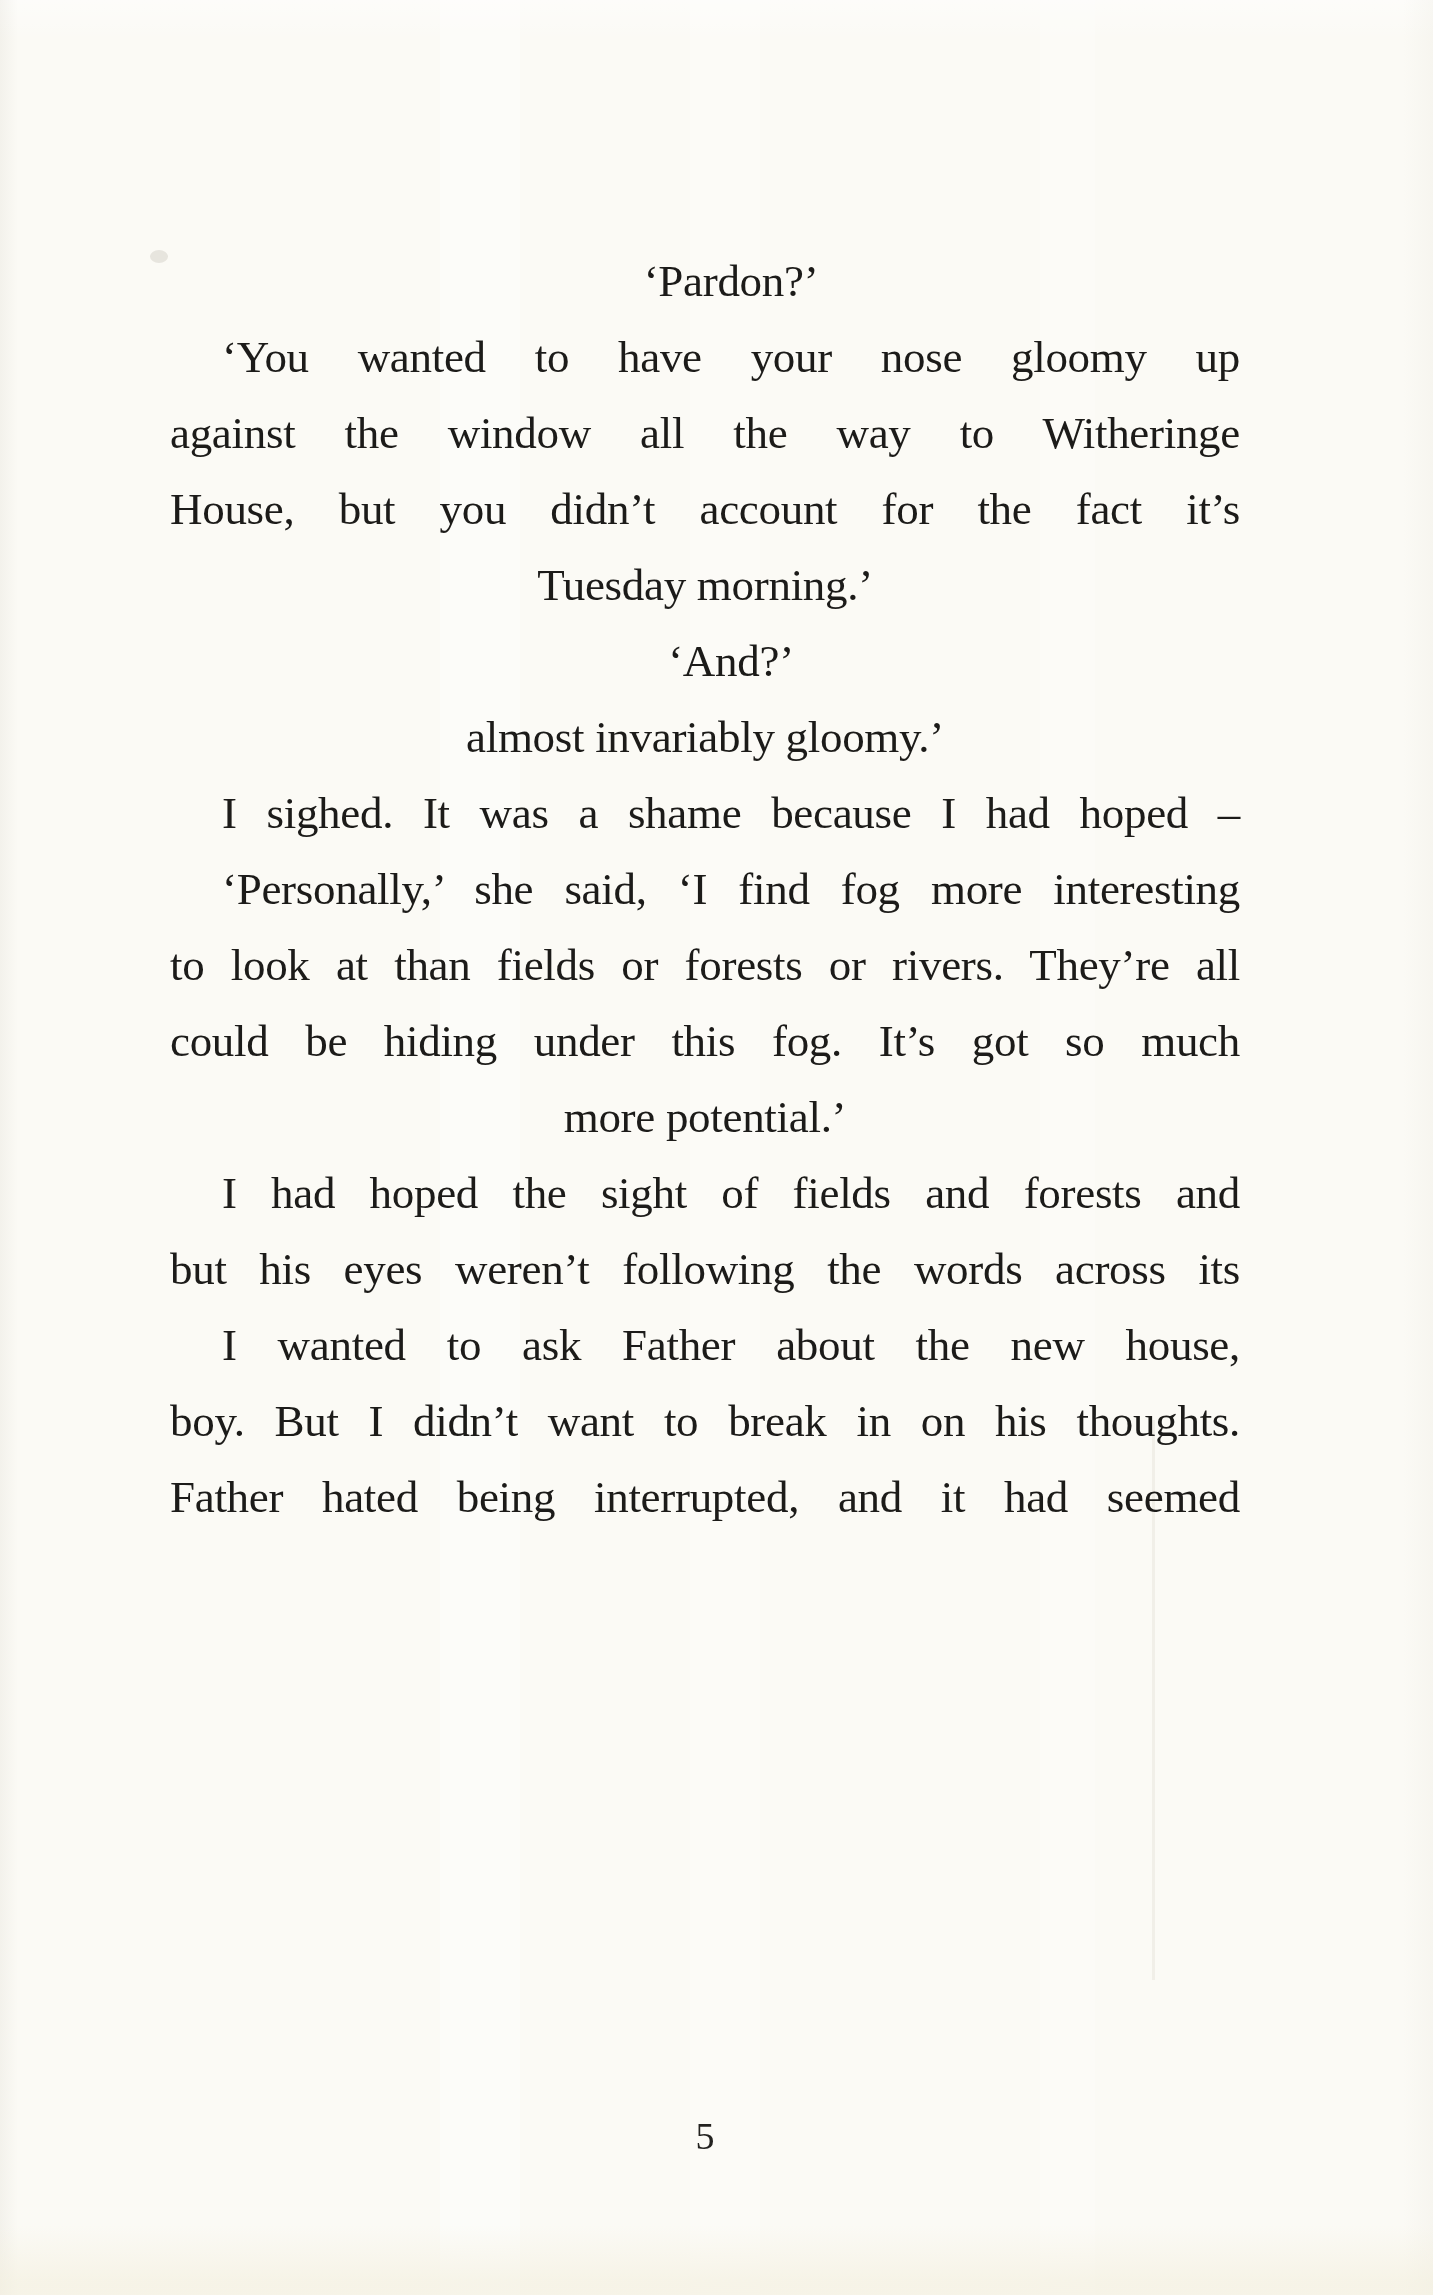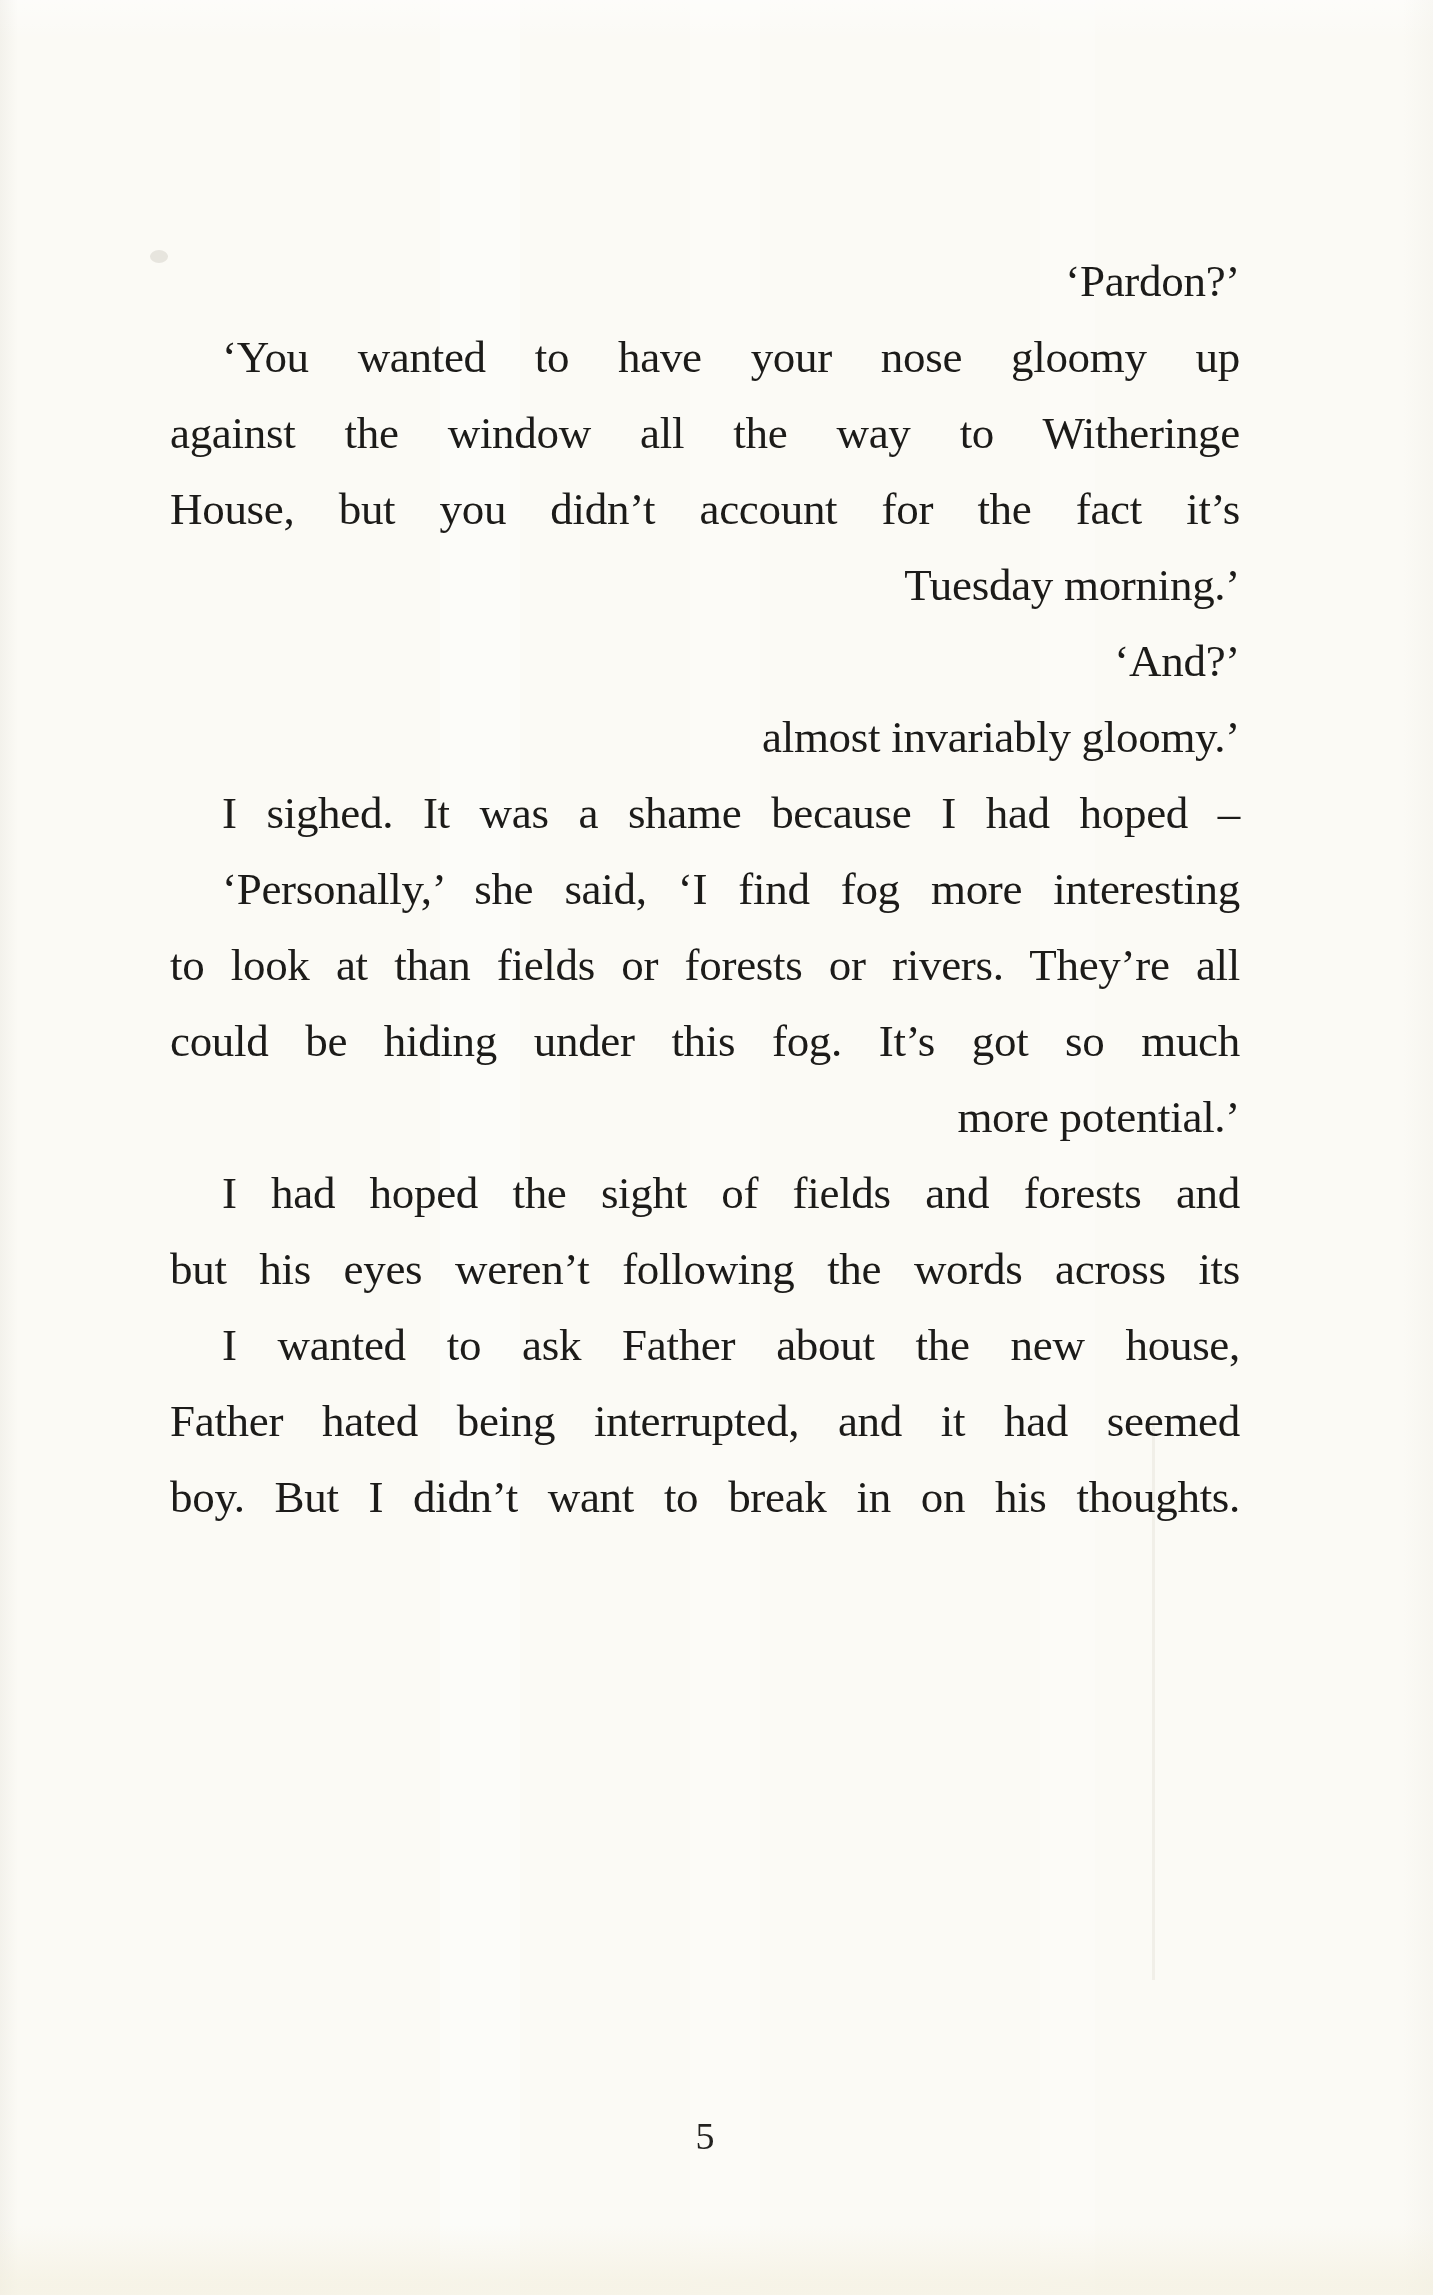--- a/index.html
+++ b/index.html
@@ -63,21 +63,21 @@
     left: 170px;
     top: 243px;
     width: 1070px;
     font-size: 45px;
     line-height: 76px;
     letter-spacing: -0.3px;
     color: #1c1b19;
   }
   .paragraph { margin: 0; }
   .line {
-    text-align: right;
+    text-align: center;
     white-space: normal;
   }
   .line.indent { padding-left: 52px; }
   .line.justify {
     text-align: justify;
     text-align-last: justify;
     text-justify: inter-word;
   }
   .page-number {
     position: absolute;
@@ -125,19 +125,19 @@
         <div class="line justify">to look at than fields or forests or rivers. They’re all</div>
         <div class="line justify">could be hiding under this fog. It’s got so much</div>
         <div class="line">more potential.’</div>
       </div>
       <div class="paragraph">
         <div class="line indent justify">I had hoped the sight of fields and forests and</div>
         <div class="line justify">but his eyes weren’t following the words across its</div>
       </div>
       <div class="paragraph">
         <div class="line indent justify">I wanted to ask Father about the new house,</div>
+        <div class="line justify">boy. But I didn’t want to break in on his thoughts.</div>
         <div class="line justify">Father hated being interrupted, and it had seemed</div>
-        <div class="line justify">boy. But I didn’t want to break in on his thoughts.</div>
       </div>
     </div>
 
   <div class="page-number">5</div>
 </div>
 
 </body></html>

